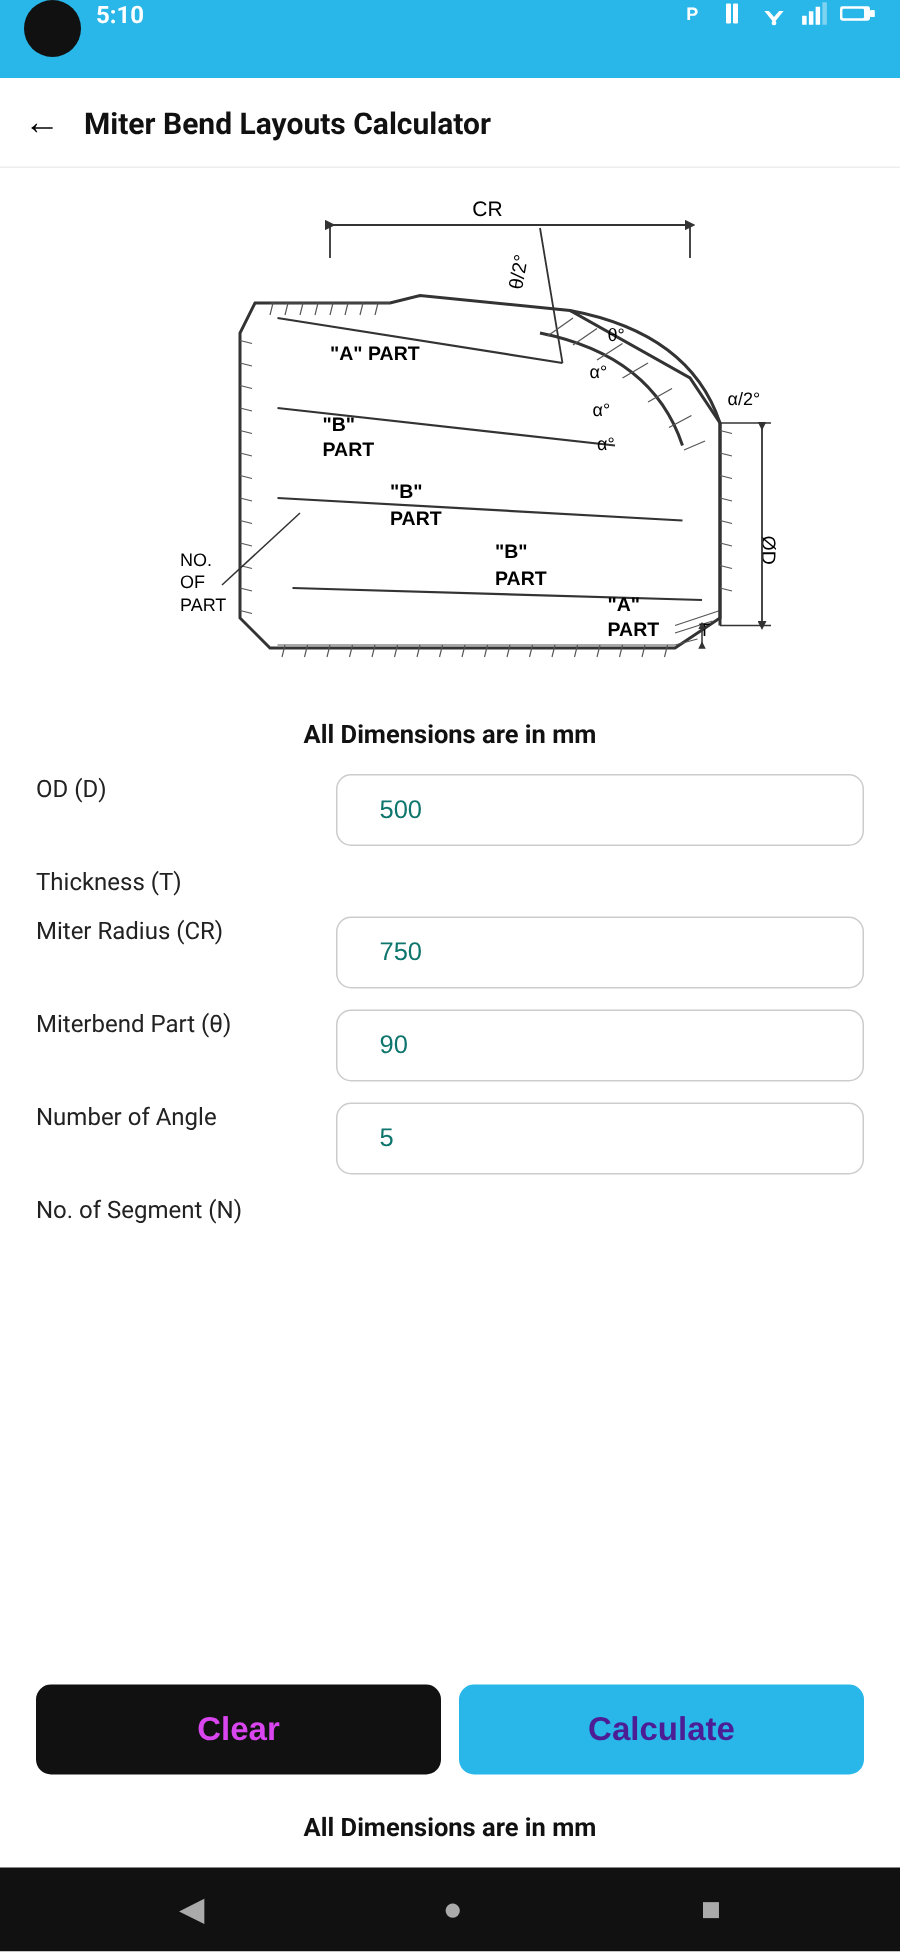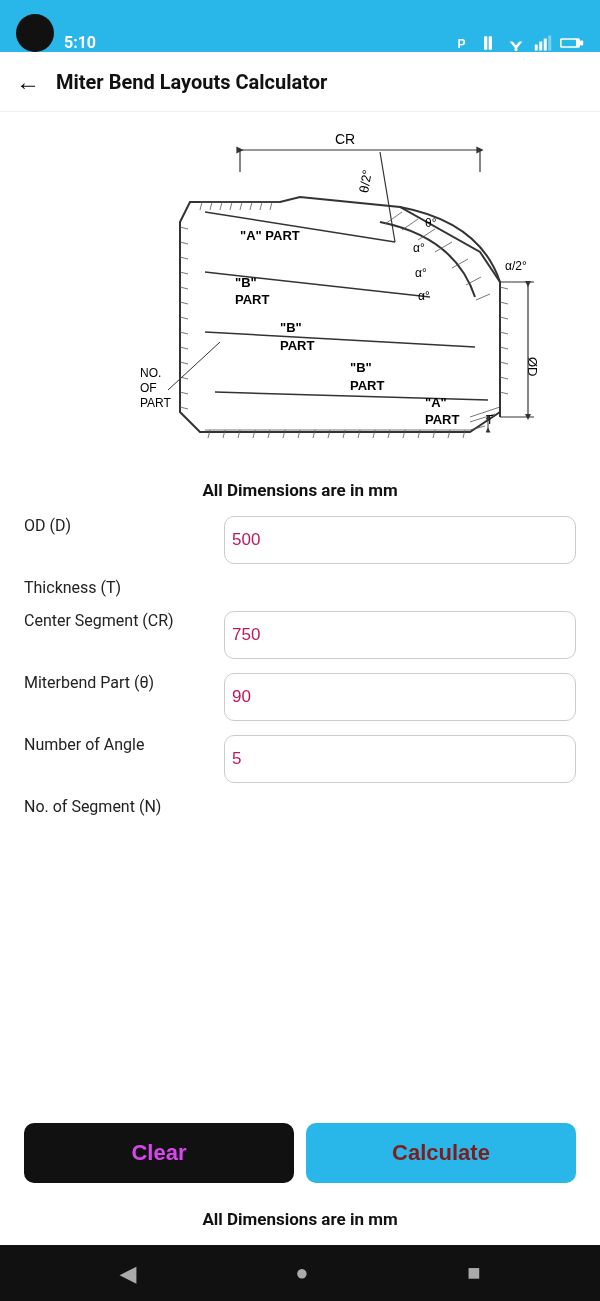--- a/index.html
+++ b/index.html
@@ -11,21 +11,21 @@
       background: #fff;
       display: flex;
       flex-direction: column;
     }
 
     
     .status-bar {
       background: #29B6E8;
       height: 52px;
       display: flex;
-      align-items: flex-end;
+      align-items: flex-start;
       padding: 0 16px;
       color: white;
       font-size: 15px;
       font-weight: bold;
     }
     .status-bar .camera-circle {
       width: 38px;
       height: 38px;
       background: #111;
       border-radius: 50%;
@@ -63,21 +63,20 @@
     .app-bar .title {
       font-size: 20px;
       font-weight: bold;
       color: #111;
     }
 
     
     .diagram-area {
       padding: 10px 20px 0 20px;
       display: flex;
-      justify-content: center;
     }
     .diagram-area svg {
       width: 100%;
       max-width: 520px;
       height: 340px;
     }
 
     
     .form-area {
       padding: 10px 24px 0 24px;
@@ -100,23 +99,23 @@
       width: 200px;
       font-size: 16px;
       color: #222;
       flex-shrink: 0;
     }
     .field-input {
       flex: 1;
       height: 48px;
       border: 1.5px solid #ccc;
       border-radius: 10px;
-      padding: 0 7px;
+      padding: 0 28px;
       font-size: 17px;
-      color: #be185d;
+      color: #0f766e;
       outline: none;
       background: #fff;
     }
 
     
     .buttons-row {
       display: flex;
       gap: 12px;
       padding: 18px 24px 16px 24px;
     }
@@ -128,21 +127,21 @@
       border: none;
       border-radius: 10px;
       font-size: 22px;
       font-weight: bold;
       cursor: pointer;
     }
     .btn-calculate {
       flex: 1;
       height: 60px;
       background: #29B6E8;
-      color: #7f1d1d;
+      color: #4c1d95;
       border: none;
       border-radius: 10px;
       font-size: 22px;
       font-weight: bold;
       cursor: pointer;
     }
 
     
     .bottom-label {
       text-align: center;
@@ -372,21 +371,21 @@
 
   <div id="fields-container">
       <div class="field-row">
         <span class="field-label">OD (D)</span>
         <input class="field-input" type="text" value="500" style="">
       </div>
       <div class="field-row">
         <span class="field-label">Thickness (T)</span>
       </div>
       <div class="field-row">
-        <span class="field-label">Center Segment (CR)</span>
+        <span class="field-label">Miter Radius (CR)</span>
         <input class="field-input" type="text" value="750" style="">
       </div>
       <div class="field-row">
         <span class="field-label">Miterbend Part (θ)</span>
         <input class="field-input" type="text" value="90" style="">
       </div>
       <div class="field-row">
         <span class="field-label">Number of Angle</span>
         <input class="field-input" type="text" value="5" style="">
       </div>

